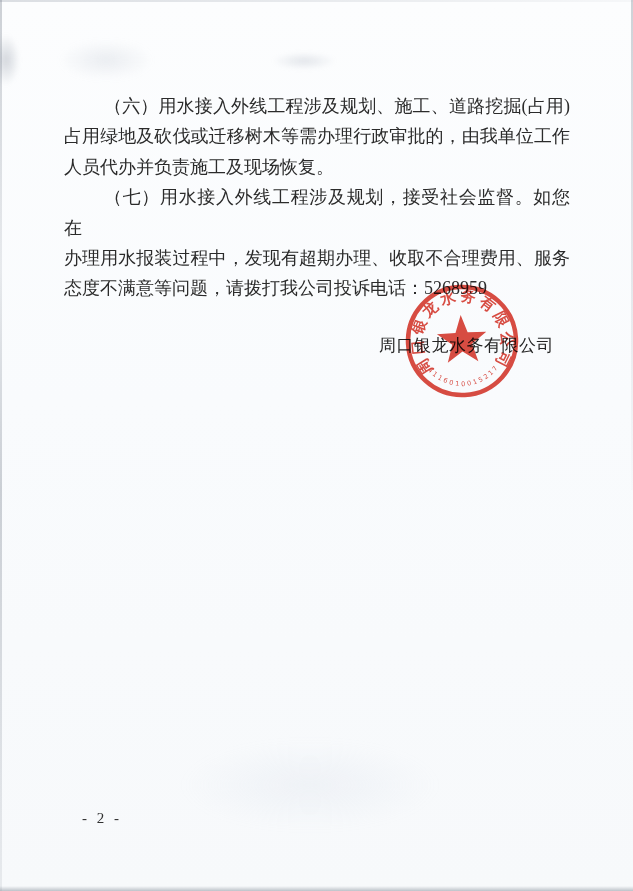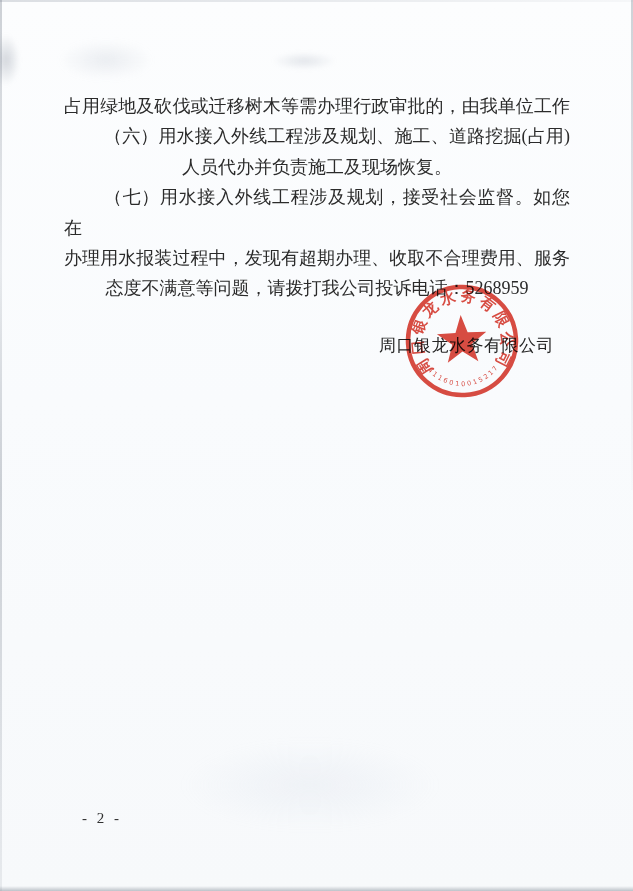--- a/index.html
+++ b/index.html
@@ -62,21 +62,21 @@
   
   .body-text {
     position: absolute;
     left: 64px; top: 91px;
     width: 506px;
     font-size: 18px;
     line-height: 30.4px;
     letter-spacing: 0;
   }
   .line {
-    text-align: center;
+    text-align: left;
   }
   .line.fill {
     text-align: justify;
     text-align-last: justify;
   }
   .line.indent { text-indent: 40px; }
   .line.indent.fill { text-indent: 40px; }
   
   .signature {
     position: absolute;
@@ -138,22 +138,22 @@
   <div class="edge edge-left"></div>
   <div class="edge edge-right"></div>
   <div class="edge edge-top"></div>
   <div class="edge edge-bottom"></div>
   <div class="smudge smudge-a"></div>
   <div class="smudge smudge-b"></div>
   <div class="smudge smudge-c"></div>
   <div class="smudge smudge-d"></div>
 
   <div class="body-text">
+    <div class="line indent fill">（六）用水接入外线工程涉及规划、施工、道路挖掘(占用)</div>
     <div class="line fill">占用绿地及砍伐或迁移树木等需办理行政审批的，由我单位工作</div>
-    <div class="line indent fill">（六）用水接入外线工程涉及规划、施工、道路挖掘(占用)</div>
     <div class="line">人员代办并负责施工及现场恢复。</div>
     <div class="line indent fill">（七）用水接入外线工程涉及规划，接受社会监督。如您在</div>
     <div class="line fill">办理用水报装过程中，发现有超期办理、收取不合理费用、服务</div>
     <div class="line">态度不满意等问题，请拨打我公司投诉电话：5268959</div>
   </div>
 
   <div class="signature">
     <div class="company">周口银龙水务有限公司</div>
   </div>
 

